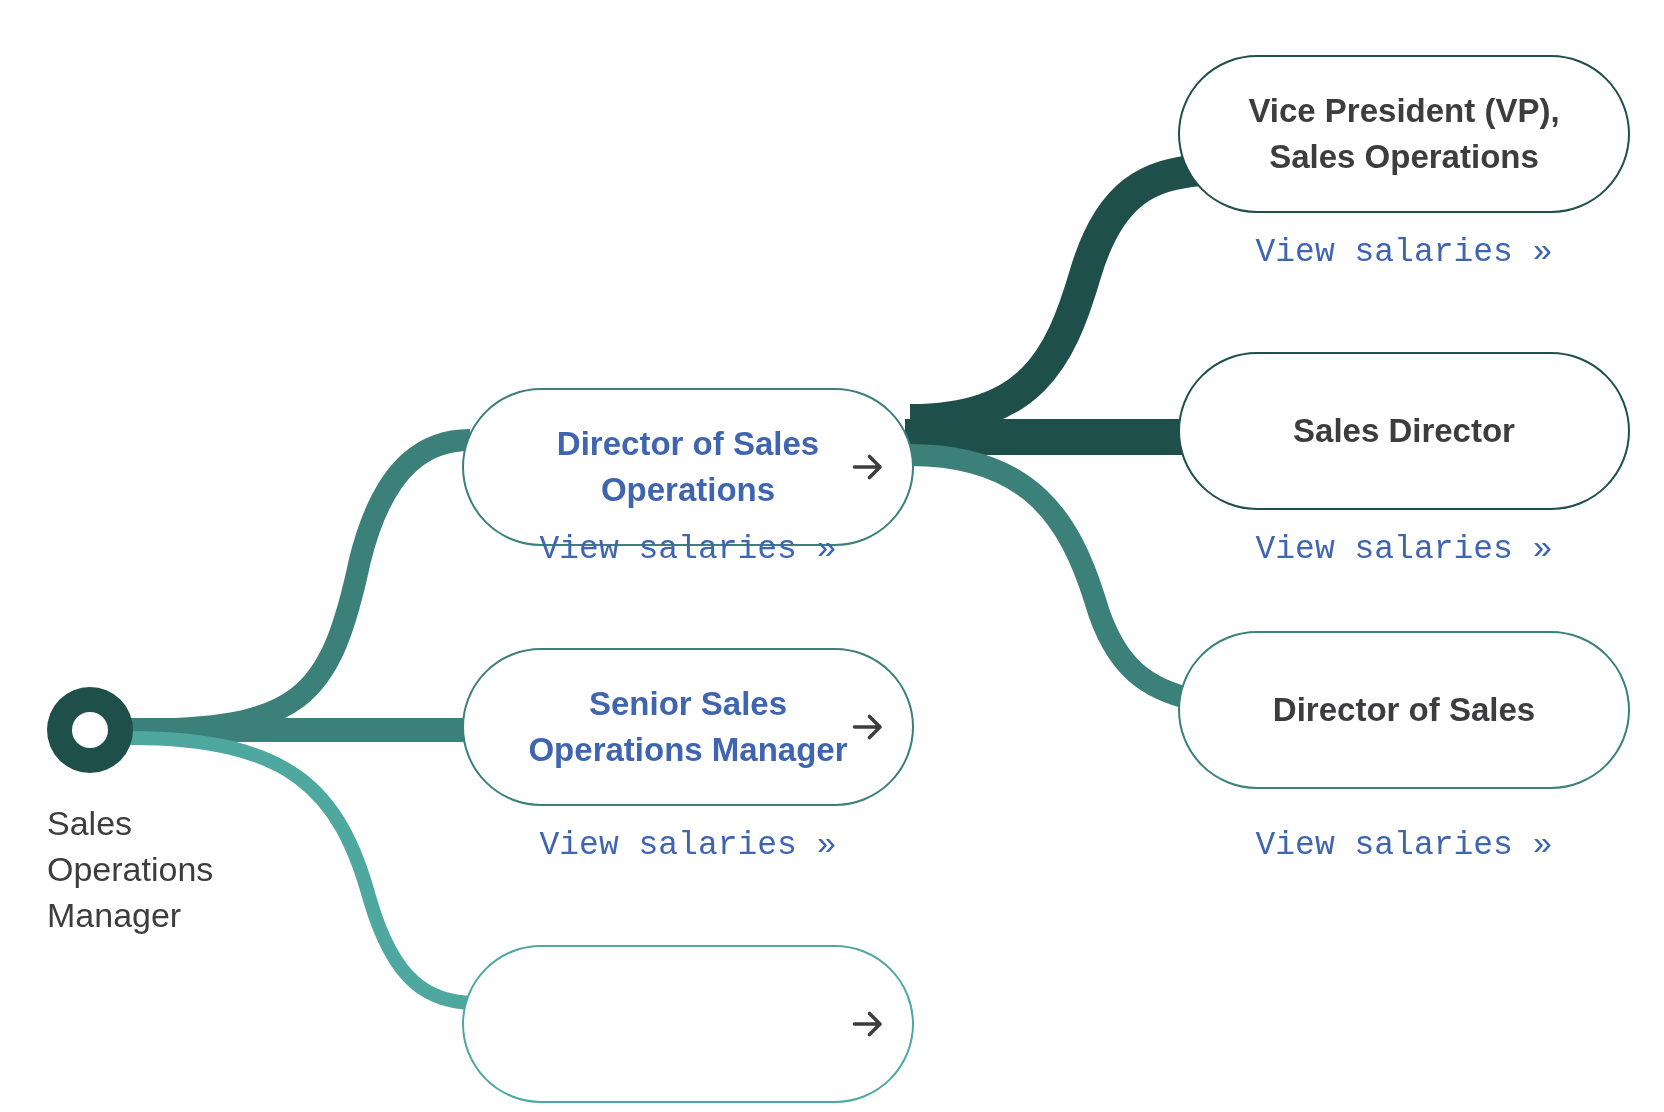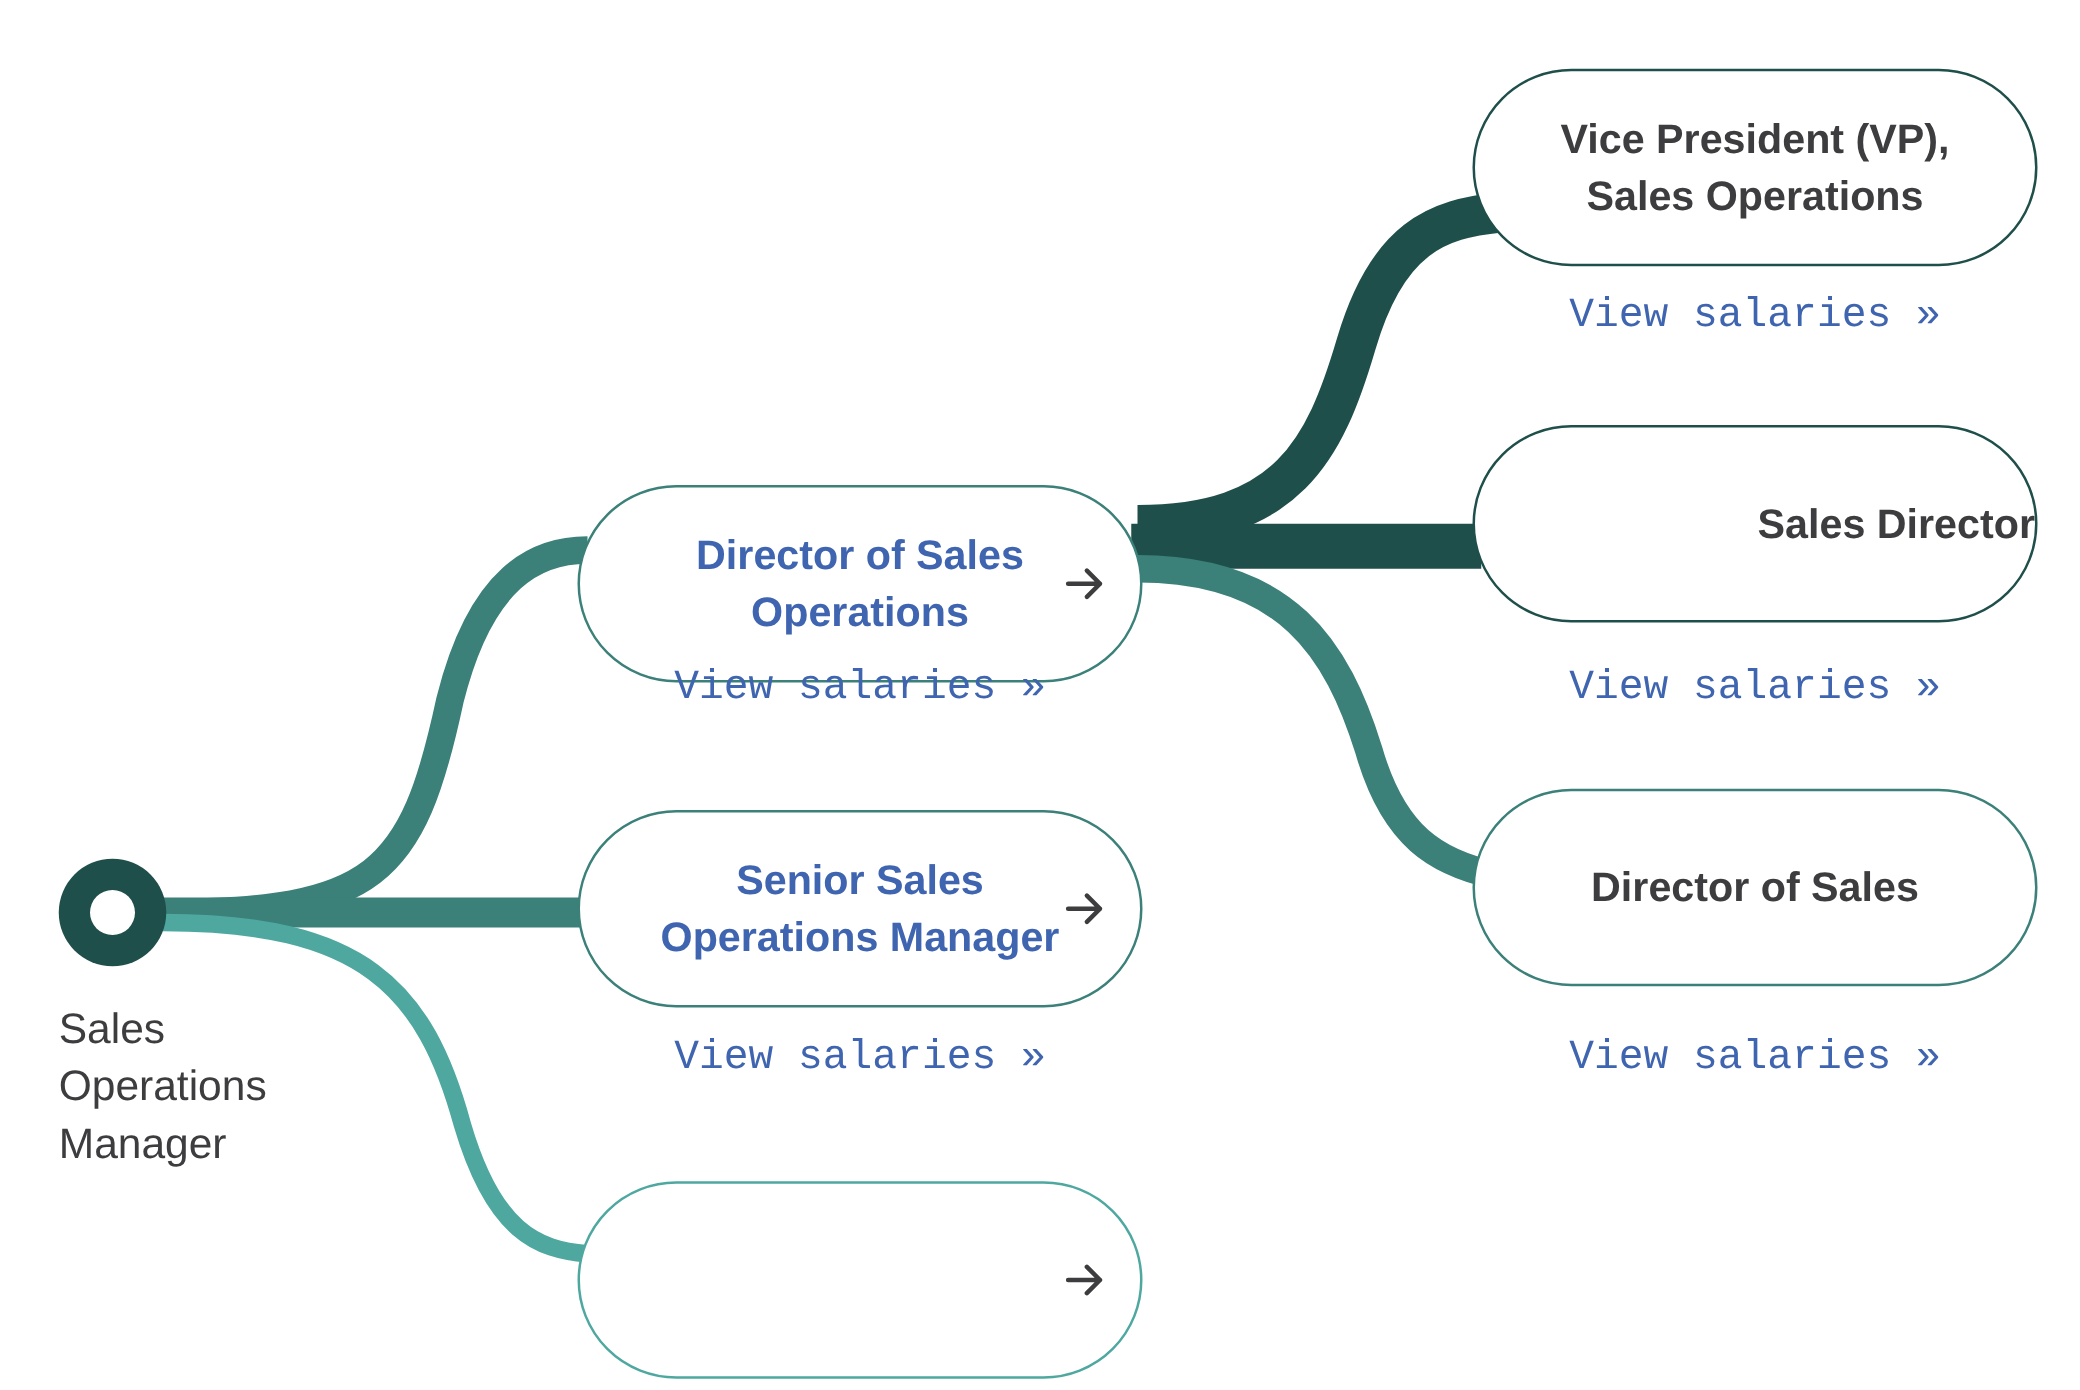--- a/index.html
+++ b/index.html
@@ -69,21 +69,21 @@
   <svg class="arrow" viewBox="0 0 24 24">
       <path d="M3 12 H20 M13 5 L20 12 L13 19" fill="none" stroke="#3d3d3f" stroke-width="2.4" stroke-linecap="round" stroke-linejoin="round"></path>
     </svg>
 </div>
 
 <div class="node plain" style="left:1178px; top:55px; border-color:#1f4f4a;align-items:center;">
   <span class="title">Vice President (VP), Sales Operations</span>
 </div>
 <div class="salaries" style="left:1178px; top:233px;">View salaries »</div>
 
-<div class="node plain" style="left:1178px; top:340px; border-color:#1f4f4a;justify-content:flex-end;">
+<div class="node plain" style="left:1178px; top:352px; border-color:#1f4f4a;">
   <span class="title">Sales Director</span>
 </div>
 <div class="salaries" style="left:1178px; top:530px;">View salaries »</div>
 
 <div class="node plain" style="left:1178px; top:631px; border-color:#3b8079;">
   <span class="title">Director of Sales</span>
 </div>
 <div class="salaries" style="left:1178px; top:826px;">View salaries »</div>
 
 </body></html>

